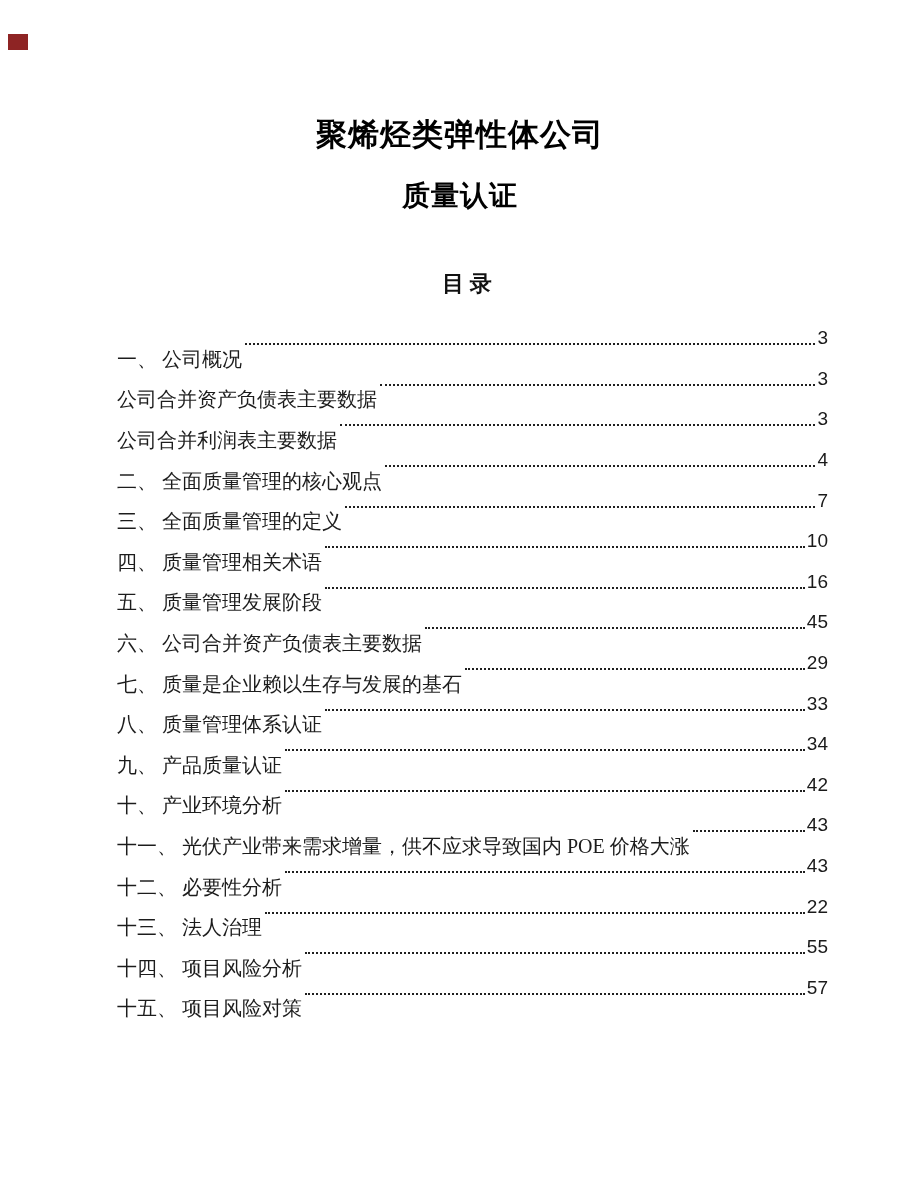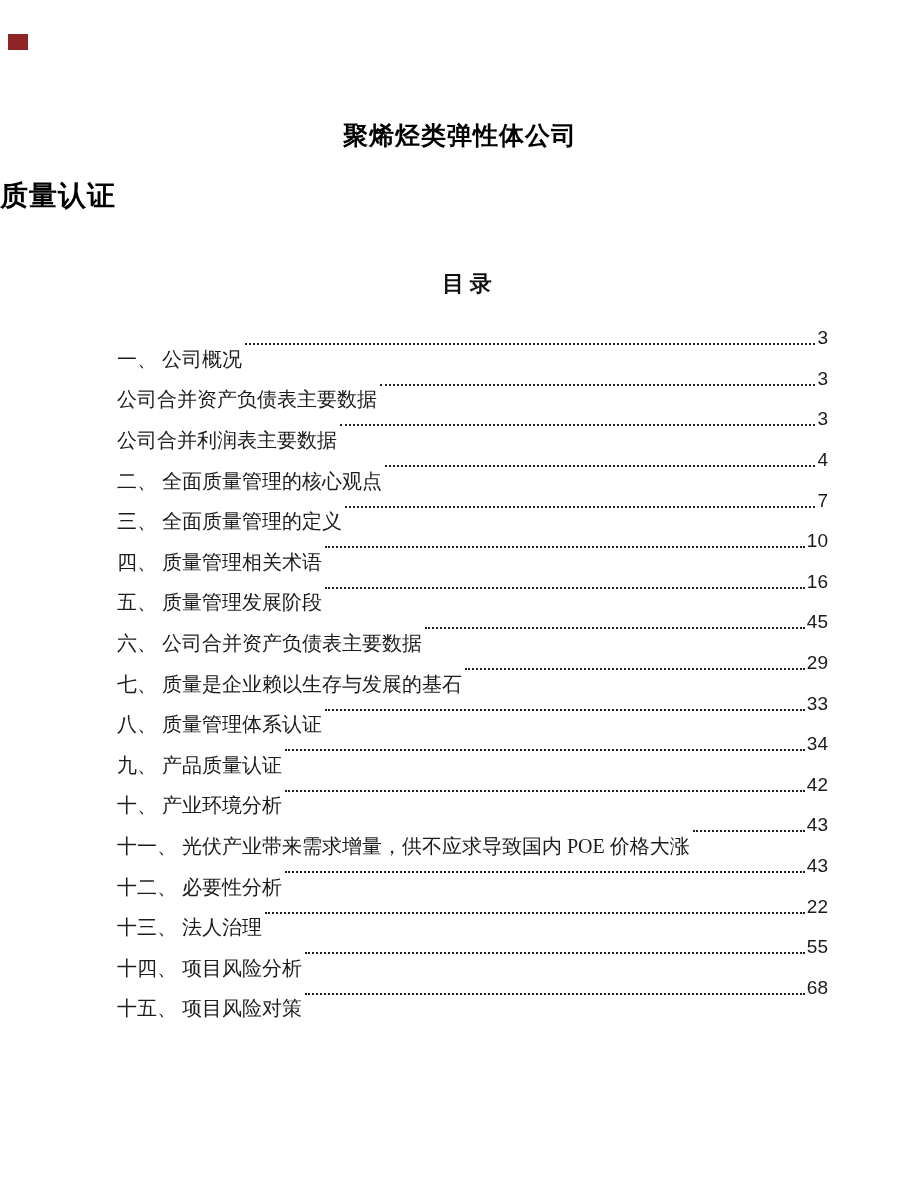--- a/index.html
+++ b/index.html
@@ -24,30 +24,31 @@
     height: 16px;
   }
   .doc-title {
     position: absolute;
     top: 117px;
     left: 0;
     right: 0;
     text-align: center;
     font-family: "Liberation Sans", sans-serif;
     font-weight: 700;
-    font-size: 25px;
+    font-size: 31px;
     line-height: 36px;
     letter-spacing: 1px;
     color: #000000;
   }
   .doc-subtitle {
     position: absolute;
     top: 180px;
     left: 0;
     right: 0;
+    text-align: center;
     font-family: "Liberation Sans", sans-serif;
     font-weight: 700;
     font-size: 28px;
     line-height: 32px;
     letter-spacing: 1px;
     color: #000000;
   }
   .toc-heading {
     position: absolute;
     top: 271px;
@@ -202,18 +203,18 @@
 
     <div class="toc-row">
       <span class="toc-label">十四、 项目风险分析</span>
       <span class="toc-dots"></span>
       <span class="toc-page">55</span>
     </div>
 
     <div class="toc-row">
       <span class="toc-label">十五、 项目风险对策</span>
       <span class="toc-dots"></span>
-      <span class="toc-page">68</span>
+      <span class="toc-page">57</span>
     </div>
 
   </div>
 
 </div>
 
 </body></html>

